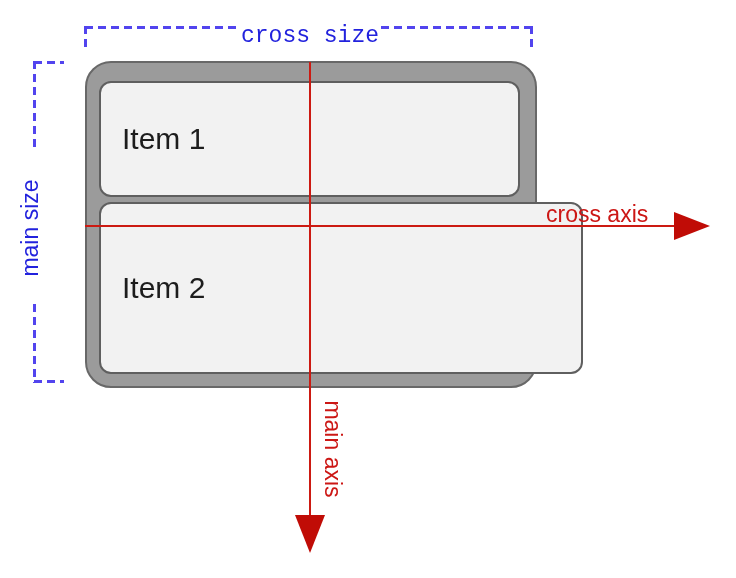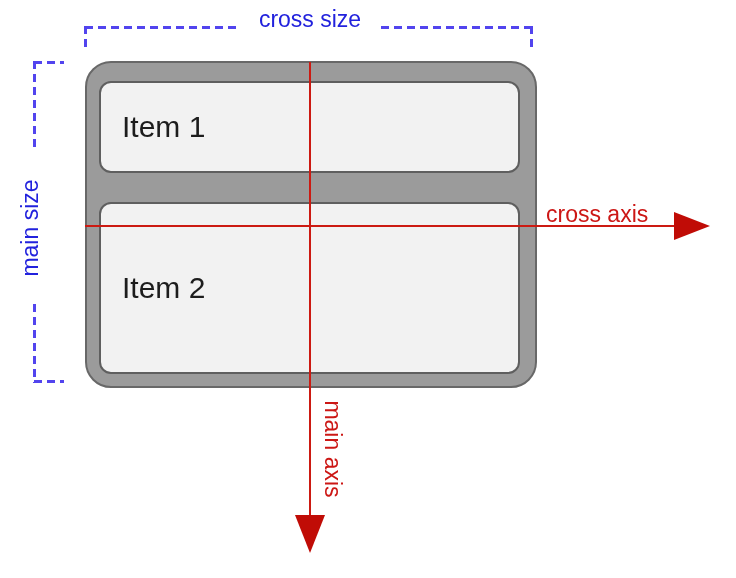--- a/index.html
+++ b/index.html
@@ -36,43 +36,43 @@
   .flex-item{
     background:var(--item-fill);
     border:2px solid var(--item-border);
     border-radius:12px;
     box-sizing:border-box;
     display:flex;align-items:center;
     padding-left:21px;
     font-size:30px;color:var(--item-text);
     z-index:2;
   }
-  .item1{left:99px;top:81px;width:421px;height:92px;}
-  .item2{left:99px;top:202px;width:421px;height:172px;}
+  .item1{left:99px;top:81px;width:421px;height:116px;}
+  .item2{left:99px;top:202px;width:484px;height:172px;}
 
   
   .dash-h{
     height:3px;
     background-image:repeating-linear-gradient(to right,
       var(--blue-dash) 0, var(--blue-dash) 8px, transparent 8px, transparent 13px);
     z-index:4;
   }
   .dash-v{
     width:3px;
     background-image:repeating-linear-gradient(to bottom,
       var(--blue-dash) 0, var(--blue-dash) 8px, transparent 8px, transparent 13px);
     z-index:4;
   }
   .size-label{
     color:var(--blue-label);
     font-size:23px;line-height:28px;height:28px;
     text-align:center;
     z-index:4;
   }
-  .cross-size-label{left:240px;top:5px;width:140px;}
+  .cross-size-label{left:240px;top:22px;width:140px;font-family:Liberation Mono, monospace;}
   .main-size-label{
     left:-30px;top:214px;width:120px;
     transform:rotate(-90deg);
   }
 
   
   .axis-line-h{
     left:85px;top:225px;width:592px;height:2px;
     background:var(--red-line);z-index:3;
   }

